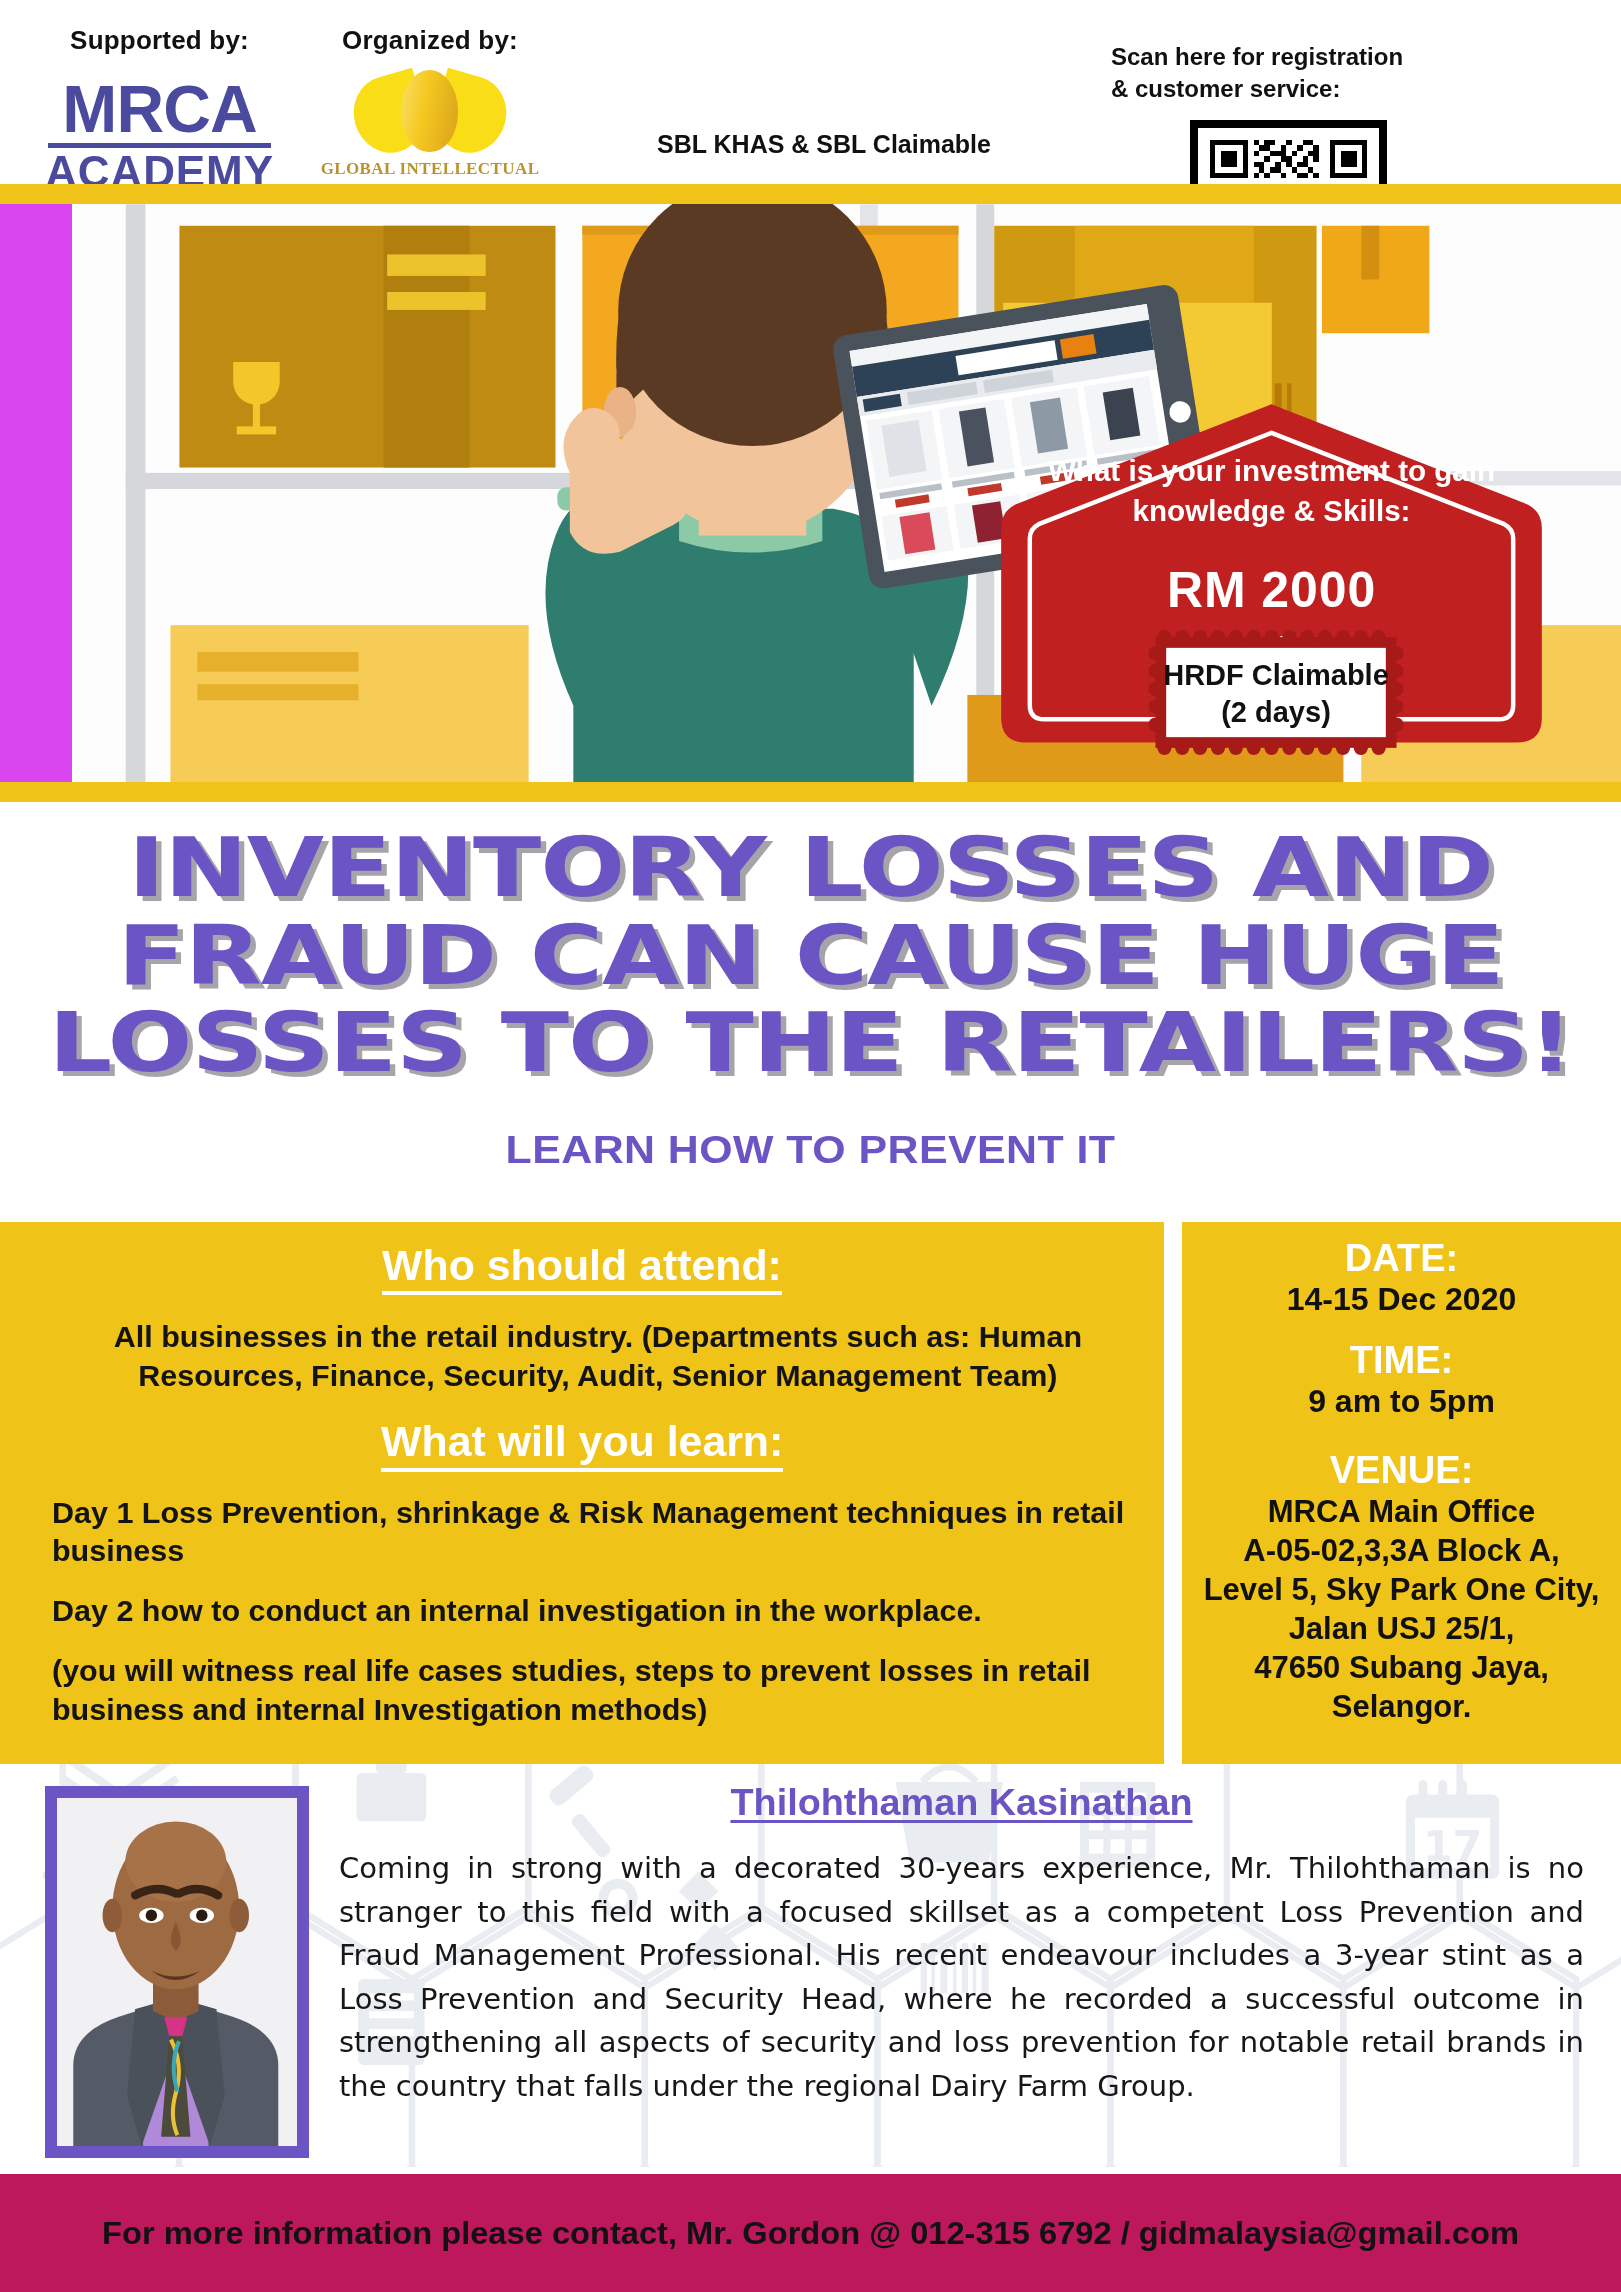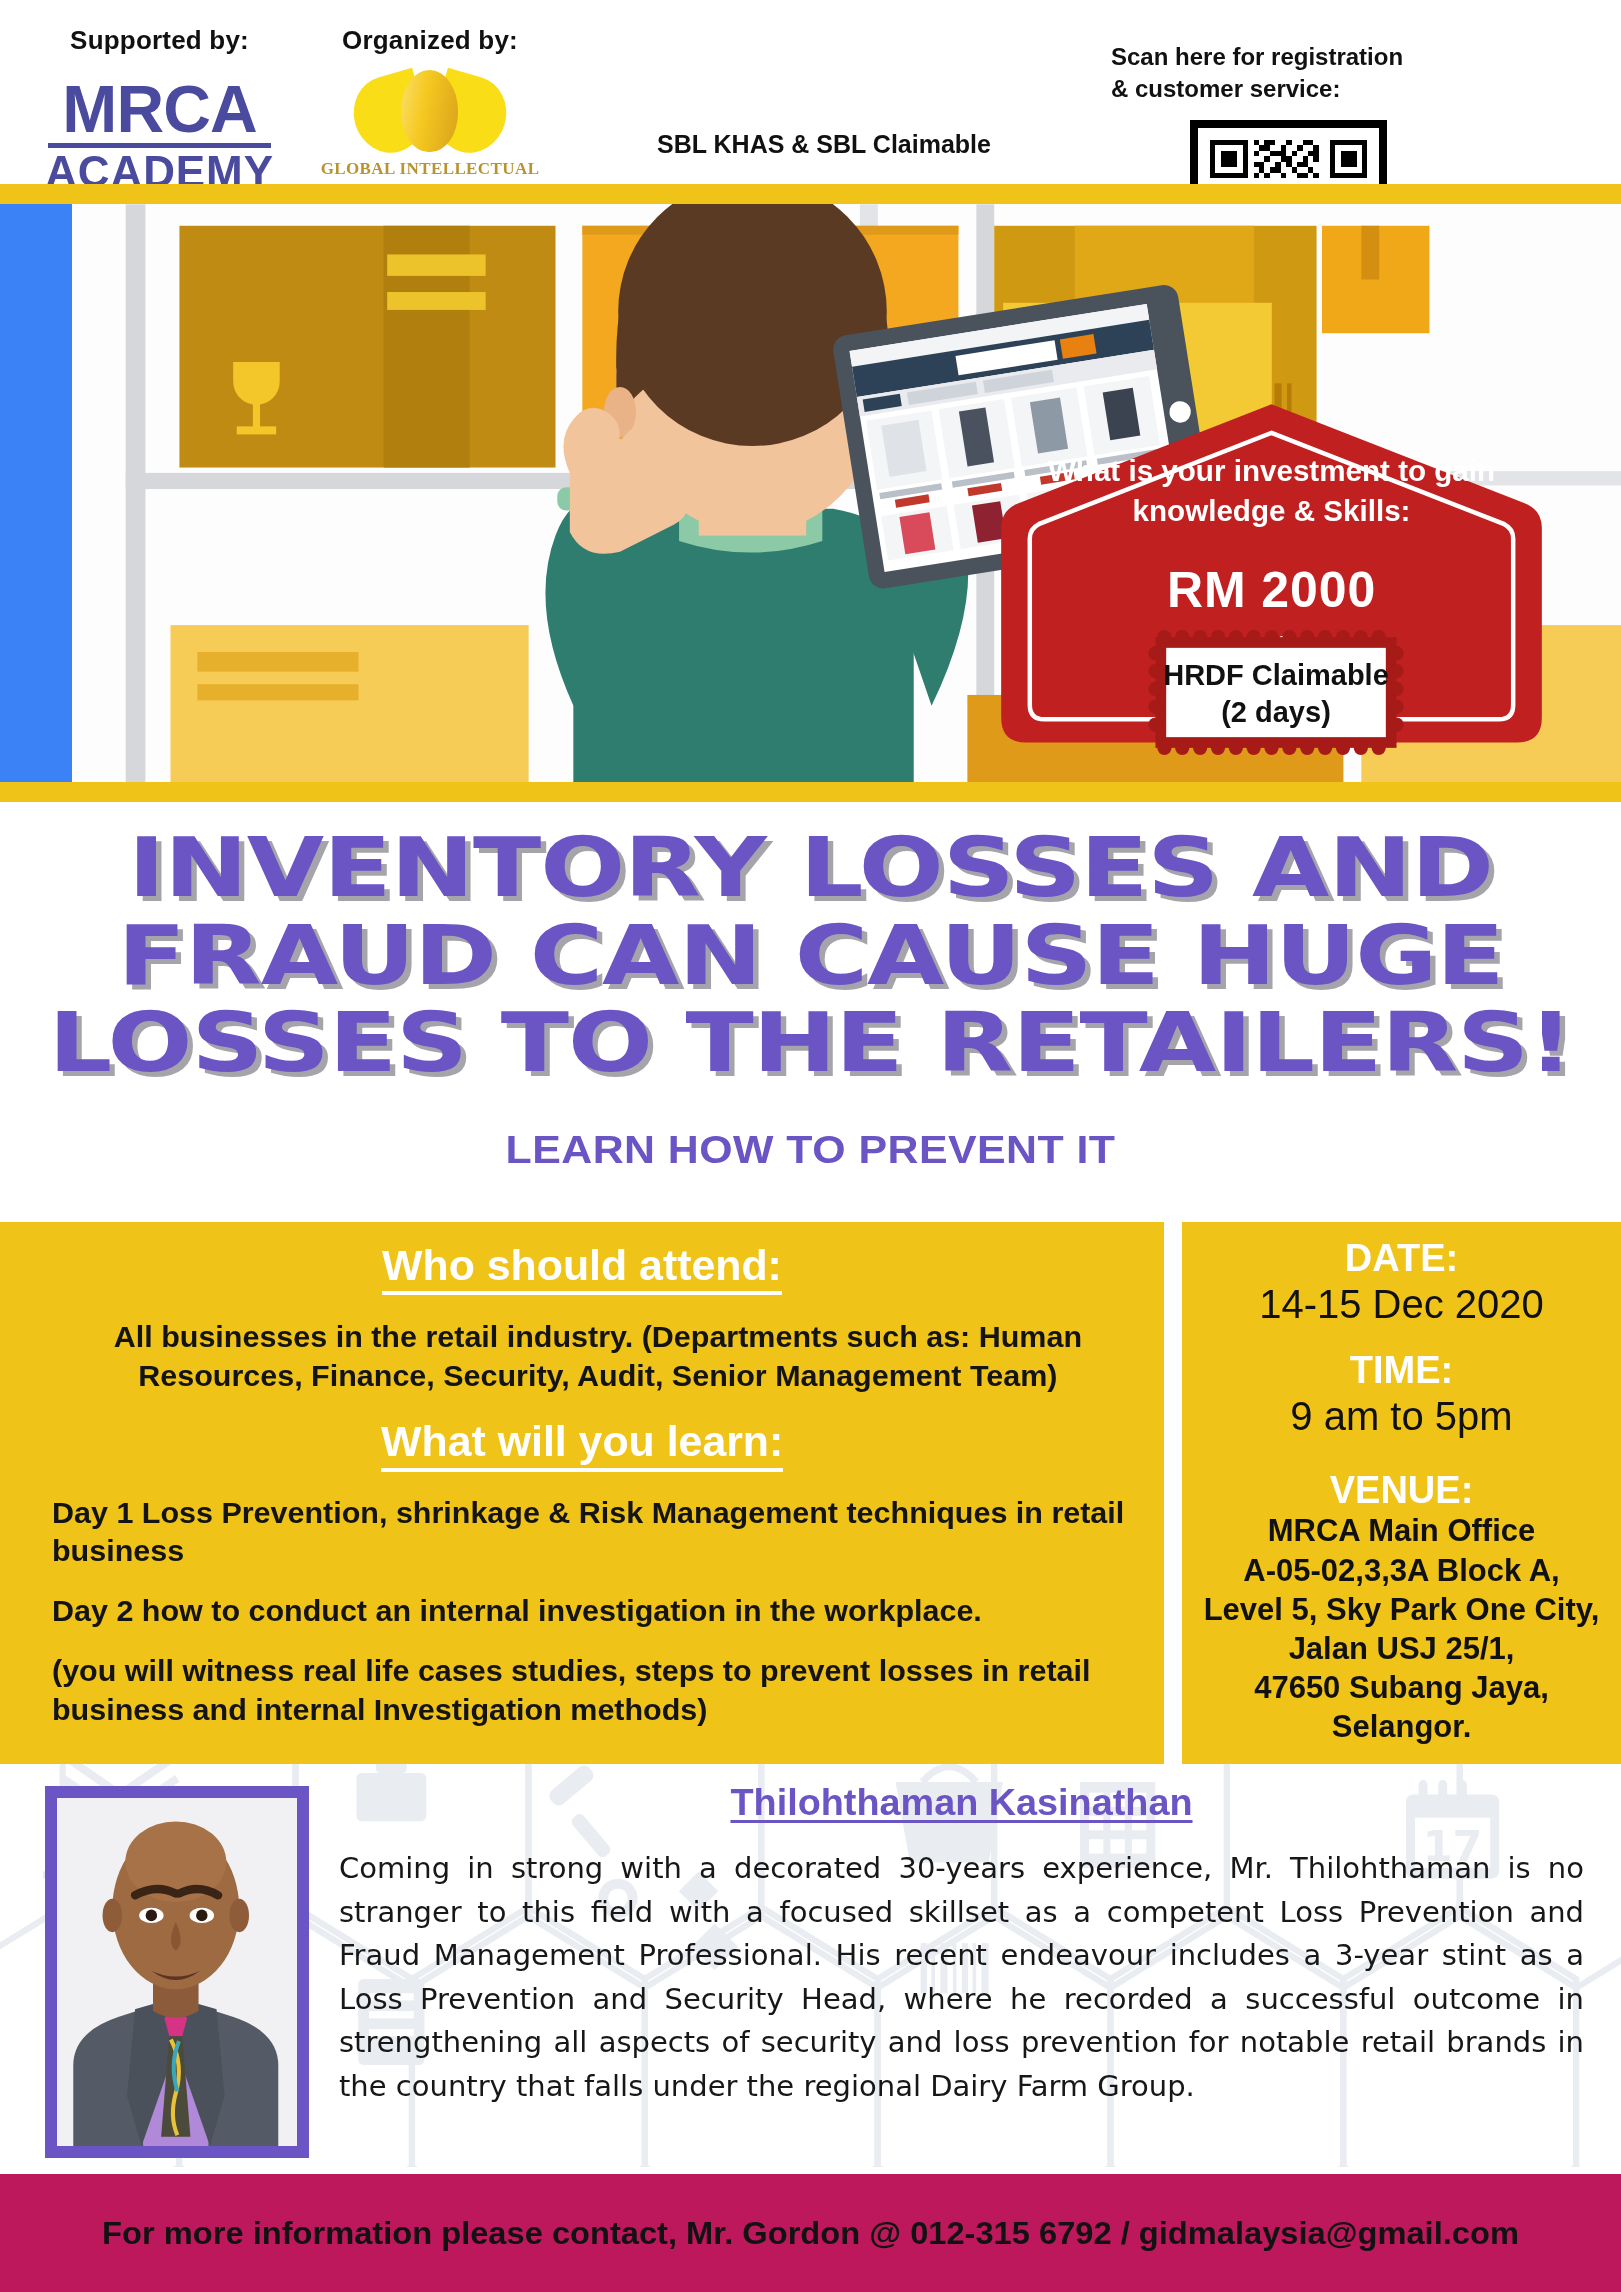--- a/index.html
+++ b/index.html
@@ -31,21 +31,21 @@
 
   #sbl-line{position:absolute;left:627px;top:130px;width:394px;text-align:center;
             font-size:25px;font-weight:bold;color:#111;}
 
   #qr-block{position:absolute;left:1111px;top:41px;width:376px;text-align:left;}
   .qr-caption{font-size:24px;font-weight:bold;color:#111;line-height:1.35;}
   .qr-frame{margin:14.3px 0 0 79px;width:197px;height:197px;background:#fff;border:8px solid #000;box-sizing:border-box;padding:11.6px;}
   .qr-canvas{width:100%;height:100%;}
 
   
-  #hero{position:absolute;left:0;top:184px;width:1621px;height:618px;overflow:hidden;background:#3b82f6;}
+  #hero{position:absolute;left:0;top:184px;width:1621px;height:618px;overflow:hidden;background:#d946ef;}
   #hero-top-bar{position:absolute;left:0;top:0;width:1621px;height:19.7px;background:#f0c319;z-index:30;}
   #hero-bot-bar{position:absolute;left:0;bottom:0;width:1621px;height:19.7px;background:#f0c319;z-index:30;}
   #hero-art{position:absolute;left:72px;top:19.7px;width:1549px;height:579px;background:#fdfdfd;}
 
   
   #headline-wrap{position:absolute;left:0;top:824px;width:1621px;text-align:center;}
   .headline{
     font-family:"DejaVu Sans", sans-serif;
     font-weight:bold;
     font-size:82px;
@@ -67,21 +67,21 @@
 
   .panel-h{display:inline-block;color:#ffffff;font-weight:bold;font-size:42px;
            border-bottom:4.5px solid #ffffff;padding-bottom:1.8px;transform:scaleX(1.02);}
   .panel-body{color:#141414;font-weight:bold;font-size:29.6px;line-height:1.3;
               transform:scaleX(1.03);transform-origin:left center;}
   .pl-inner{padding:19.7px 52px 0 52px;}
   .center{text-align:center;}
 
   .pr-inner{padding:16px 9px 0 9px;text-align:center;}
   .pr-h{color:#ffffff;font-weight:bold;font-size:38px;line-height:1.1;}
-  .pr-v{color:#111111;font-weight:normal;font-size:40px;line-height:1.22;}
+  .pr-v{color:#111111;font-weight:bold;font-size:32px;line-height:1.22;}
   .pr-addr{color:#111111;font-weight:bold;font-size:31px;line-height:1.26;}
 
   
   #speaker{position:absolute;left:0;top:1764px;width:1621px;height:403px;background:#ffffff;overflow:hidden;}
   #wm{position:absolute;inset:0;opacity:1;}
   #photo-frame{position:absolute;left:45px;top:22.4px;width:264px;height:372px;
                border:12.5px solid #6b55c4;box-sizing:border-box;background:#fff;}
   #photo{width:100%;height:100%;display:block;}
   #bio{position:absolute;left:339px;top:18px;width:1245px;}
   #bio-name{text-align:center;font-size:36px;font-weight:bold;color:#6b55c4;

